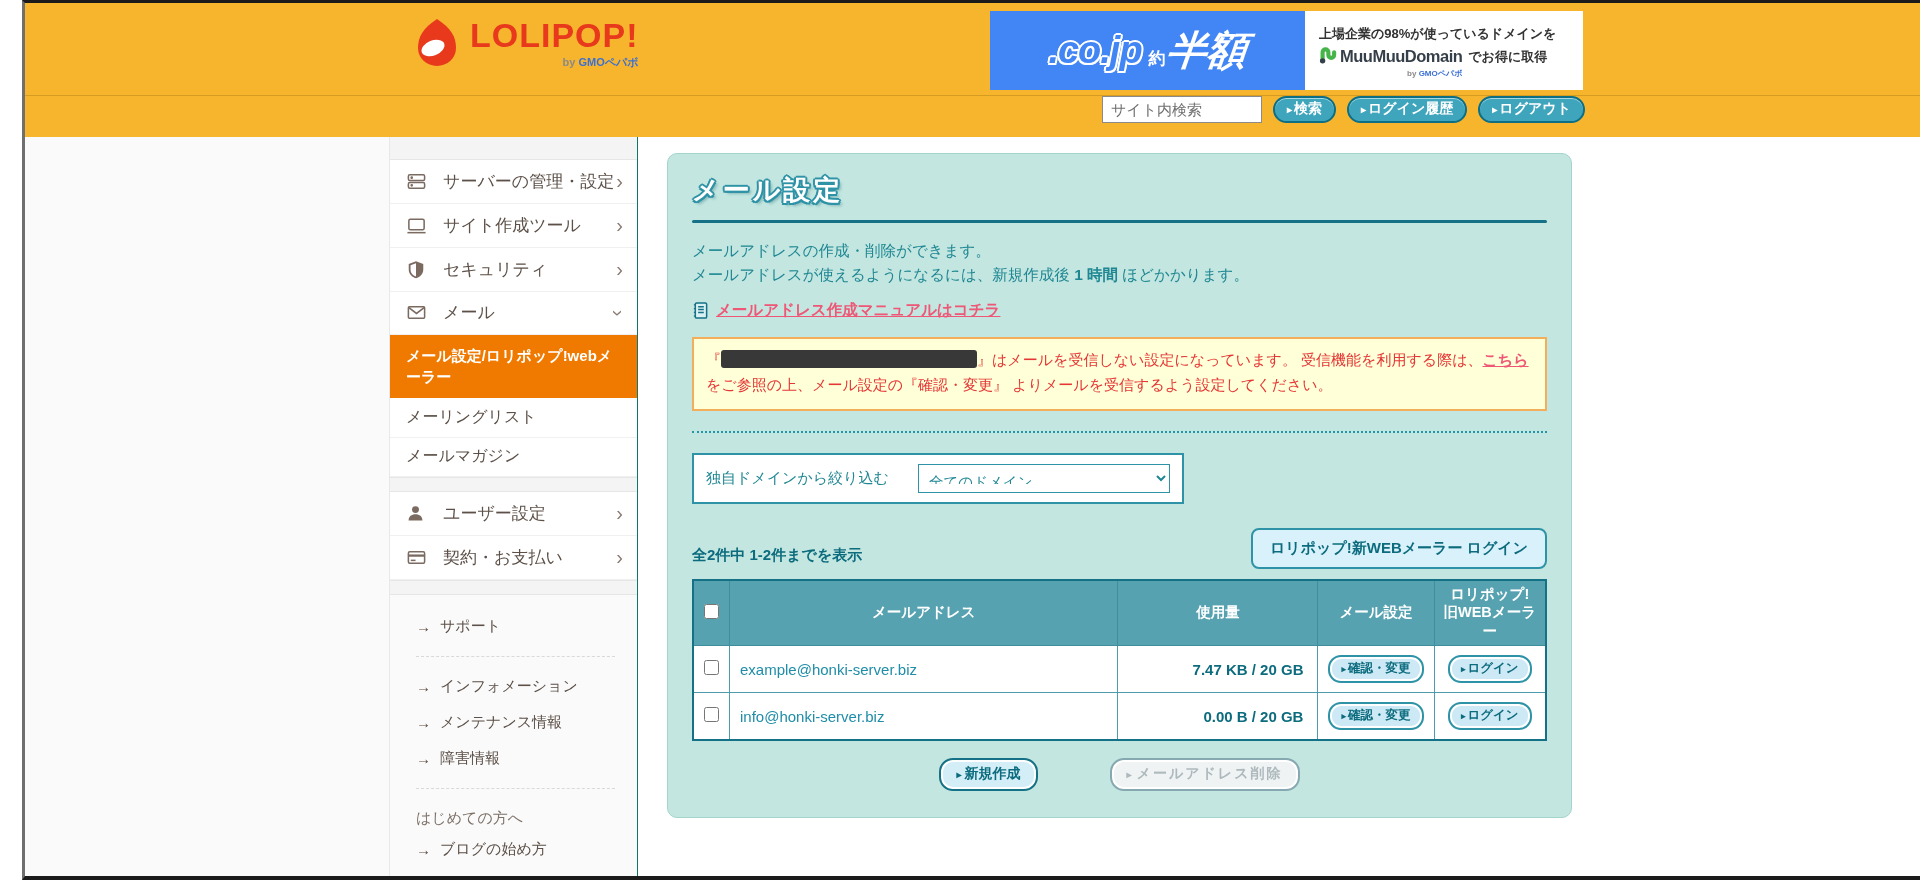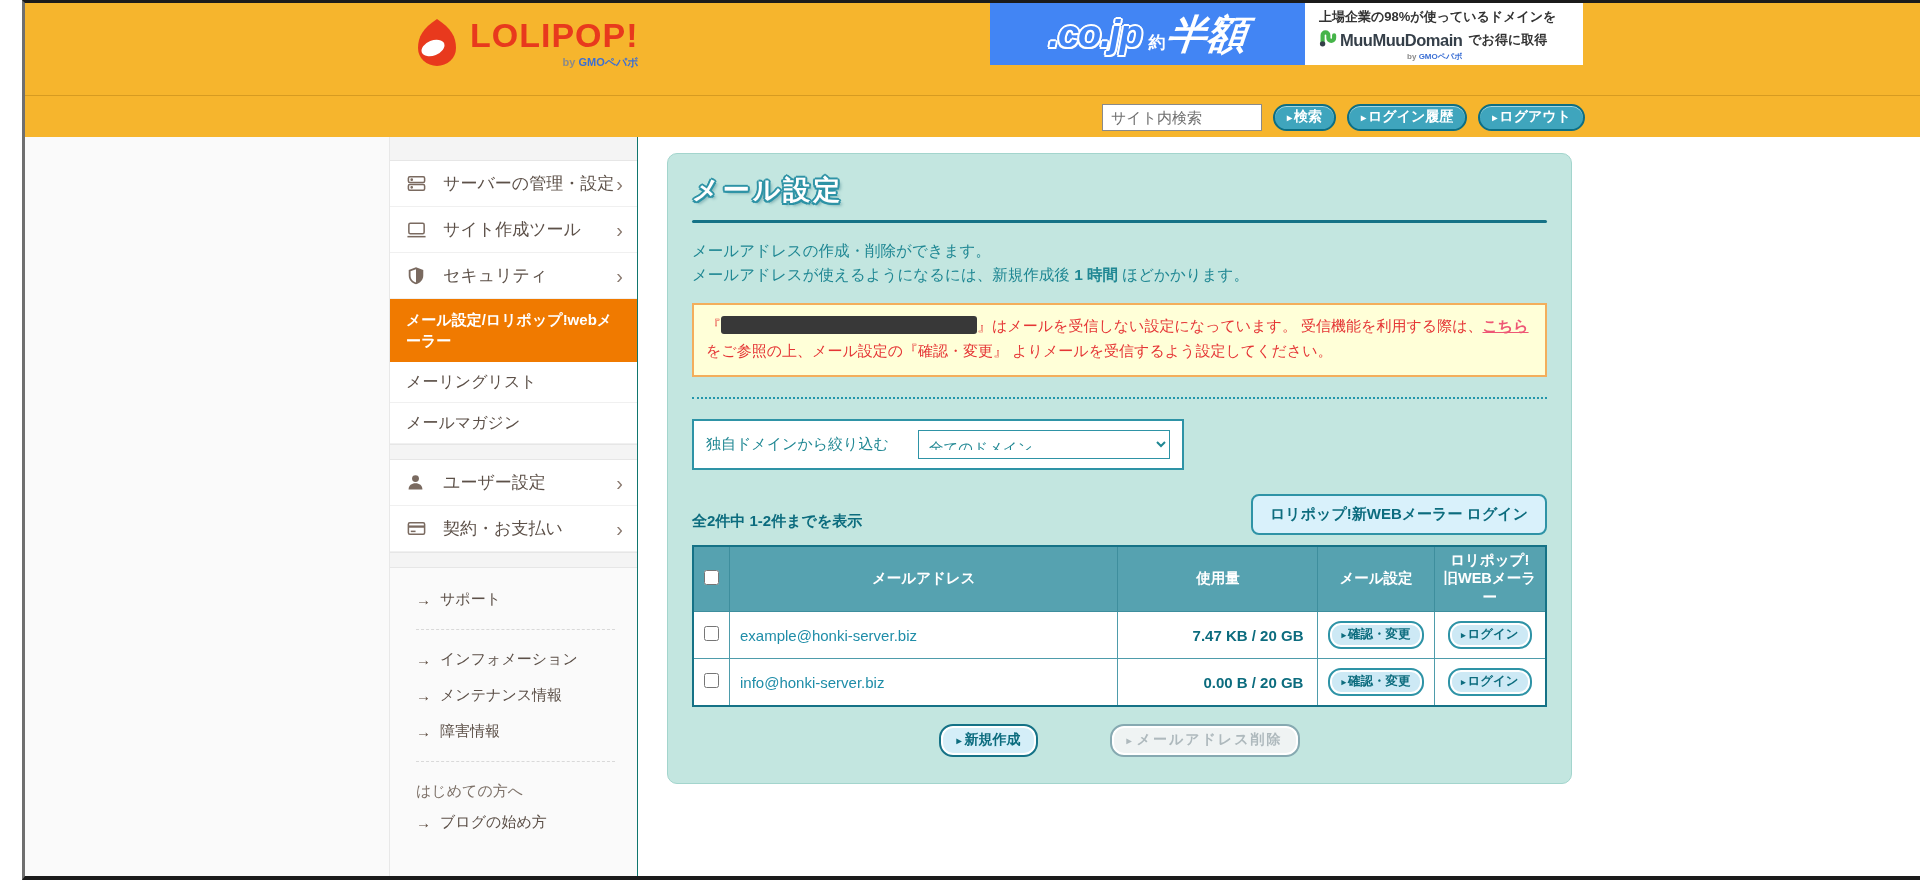--- a/index.html
+++ b/index.html
@@ -12,36 +12,36 @@
     margin-left: 22px;
   }
   
   .header { position: relative; height: 134px; background: #F6B52D; }
   .header-divider { position: absolute; top: 92px; left: 0; right: 0; height: 1px; background: rgba(120,80,0,.25); }
   .logo-wrap { position: absolute; left: 389px; top: 14px; display: flex; align-items: center; }
   .logo-text-col { margin-left: 10px; display: flex; flex-direction: column; align-items: flex-end; }
   .logo-main { font-size: 34px; font-weight: 900; color: #E8391D; letter-spacing: 1px; line-height: 1; }
   .logo-by { font-size: 11px; margin-top: 3px; color: #8a8a8a; font-weight: bold; }
   .logo-by .gmo { color: #3B6FD4; }
-  .banner { position: absolute; left: 965px; top: 0; height: 62px; display: flex; cursor: pointer; }
+  .banner { position: absolute; left: 965px; top: 8px; height: 79px; display: flex; cursor: pointer; }
   .banner-blue { width: 315px; background: #4285F4; display: flex; align-items: center; justify-content: center; }
   .banner-cojp { font-size: 38px; font-weight: 900; font-style: italic; color: #4285F4; letter-spacing: -1px;
     text-shadow: 2px 0 #fff, -2px 0 #fff, 0 2px #fff, 0 -2px #fff, 1.5px 1.5px #fff, -1.5px -1.5px #fff, 1.5px -1.5px #fff, -1.5px 1.5px #fff; }
   .banner-yaku { font-size: 17px; font-weight: bold; color: #fff; margin: 16px 1px 0 7px; }
   .banner-hangaku { font-size: 40px; font-weight: 900; font-style: italic; color: #fff; transform: skewX(-6deg); }
   .banner-white { width: 278px; background: #ffffff; padding: 7px 10px 5px 14px; display: flex; flex-direction: column; justify-content: center; }
   .banner-line1 { font-size: 13px; font-weight: bold; color: #333; white-space: nowrap; }
   .banner-line2 { display: flex; align-items: flex-start; margin-top: 3px; }
   .brand-col { display: flex; flex-direction: column; align-items: flex-end; }
   .brand-row { display: flex; align-items: center; }
   .brand-name { font-size: 16.5px; font-weight: 900; color: #353F49; letter-spacing: -0.5px; margin-left: 3px; }
   .brand-by { font-size: 8px; color: #8a8a8a; font-weight: bold; }
   .brand-by .gmo { color: #3B6FD4; }
   .banner-suffix { font-size: 13px; font-weight: bold; color: #333; margin: 2px 0 0 6px; white-space: nowrap; }
-  .search-row { position: absolute; top: 101px; right: 354px; display: flex; align-items: flex-start; }
+  .search-row { position: absolute; top: 93px; right: 354px; display: flex; align-items: flex-start; }
   .search-input { width: 160px; height: 27px; border: 1px solid #8a8a8a; background: #fff; padding: 2px 8px; font-size: 15px; color: #444; font-family: "Liberation Sans", sans-serif; }
   .search-input::placeholder { color: #6f6f6f; opacity: 1; }
   .teal-btn {
     height: 27px; margin-left: 11px; padding: 2px 12px 3px; border-radius: 14px;
     background: #3FA5BD; border: 2px solid #0D6E84; box-shadow: inset 0 1px 0 rgba(255,255,255,.55);
     color: #fff; font-weight: bold; font-size: 14px; cursor: pointer; white-space: nowrap;
     font-family: "Liberation Sans", sans-serif; display: inline-flex; align-items: center;
   }
   .teal-btn .arrow { font-size: 10px; margin-right: 2px; }
   
@@ -201,20 +201,30 @@
       <div class="nav-item">
         <span class="nav-icon">
           <svg width="20" height="21" viewBox="0 0 22 22" fill="#7A6A60">
             <path d="M11 2 L19 5 V11 C19 16 15.5 19.3 11 20.6 C6.5 19.3 3 16 3 11 V5 Z M11 4.2 L5 6.4 V11 C5 14.9 7.6 17.6 11 18.6 Z"></path>
           </svg>
         </span>
         <span>セキュリティ</span>
         <span class="chev">›</span>
       </div>
 
+      <div class="nav-item">
+        <span class="nav-icon">
+          <svg width="21" height="21" viewBox="0 0 22 22" fill="none" stroke="#7A6A60" stroke-width="1.6">
+            <rect x="2.5" y="5" width="17" height="12" rx="1"></rect>
+              <path d="M3 6 L11 12 L19 6"></path>
+          </svg>
+        </span>
+        <span>メール</span>
+        <span class="chev chev-down">›</span>
+      </div>
 
       <div class="active-item">
         <span>メール設定/ロリポップ!webメーラー</span>
       </div>
 
       <div class="sub-item">
         <span>メーリングリスト</span>
       </div>
       <div class="sub-item">
         <span>メールマガジン</span>
@@ -281,20 +291,30 @@
     <div class="main">
       <div class="panel">
         <div class="panel-title">メール設定</div>
         <div class="title-rule"></div>
 
         <div class="desc">メールアドレスの作成・削除ができます。</div>
         <div class="desc">
           <span>メールアドレスが使えるようになるには、新規作成後 </span><b>1 時間</b><span> ほどかかります。</span>
         </div>
 
+        <div class="manual-row">
+          <span class="manual-icon">
+            <svg width="17" height="19" viewBox="0 0 18 20" fill="none" stroke="#157286" stroke-width="1.6">
+              <rect x="3.5" y="2" width="12" height="16" rx="1.5" fill="#D9F1F3"></rect>
+              <path d="M6.5 6 h6 M6.5 9 h6 M6.5 12 h6"></path>
+              <path d="M3.5 4 h-1.5 M3.5 8 h-1.5 M3.5 12 h-1.5 M3.5 16 h-1.5" stroke-width="1.4"></path>
+            </svg>
+          </span>
+          <span class="manual-link">メールアドレス作成マニュアルはコチラ</span>
+        </div>
 
         <div class="notice-box">
           <span>『</span><span class="redacted"></span><span>』</span><span>はメールを受信しない設定になっています。 受信機能を利用する際は、</span><span class="notice-link">こちら</span><span>をご参照の上、メール設定の『確認・変更』 よりメールを受信するよう設定してください。</span>
         </div>
 
         <div class="dotted-div"></div>
 
         <div class="filter-box">
           <span class="filter-label">独自ドメインから絞り込む</span>
           <select class="domain-select">

